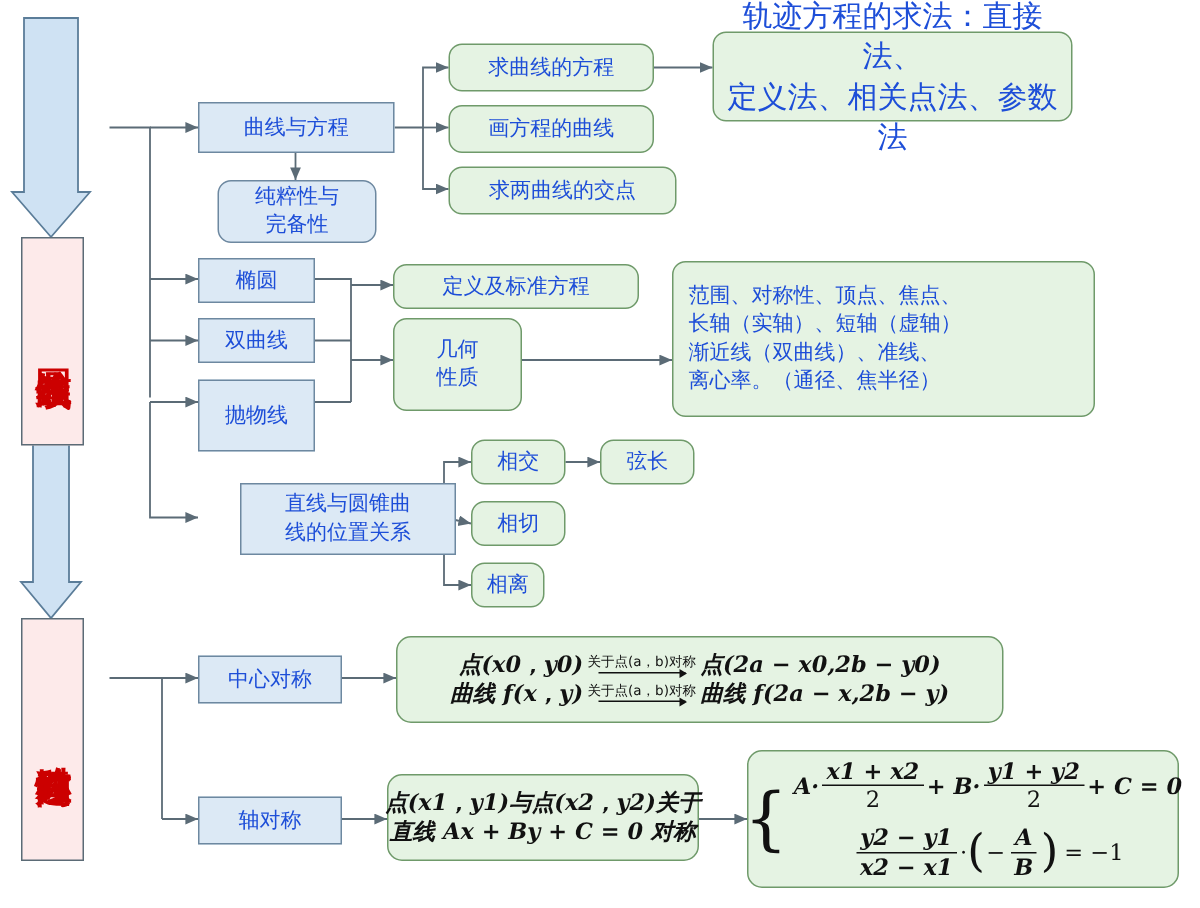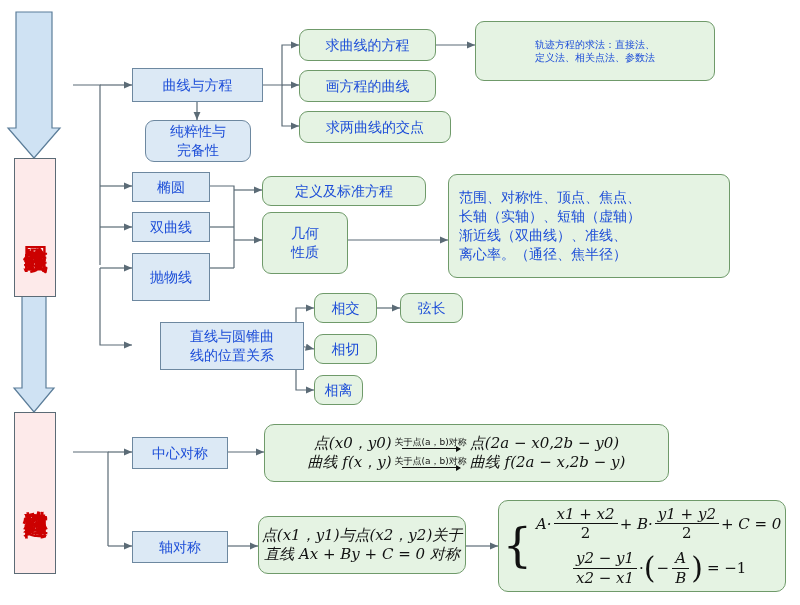--- a/index.html
+++ b/index.html
@@ -53,21 +53,21 @@
     border-radius:10px;
     font-family:"DejaVu Serif","Liberation Serif",serif;
     font-size:15px;
     color:#111;
     padding:6px 8px;
     display:flex;
     flex-direction:column;
     justify-content:center;
   }
   .mathline{display:flex;align-items:center;justify-content:center;white-space:nowrap;}
-  .it{font-style:italic;}
+  .it{font-style:italic;font-weight:bold;}
   .arrowlabel{
     display:inline-flex;flex-direction:column;align-items:center;
     font-size:9px;margin:0 3px;font-family:"DejaVu Sans","Liberation Sans",sans-serif;
   }
   .arrowlabel .lbl{line-height:1;margin-bottom:1px;}
   .arrowlabel .bar{
     width:58px;height:0;border-top:1px solid #111;position:relative;
   }
   .arrowlabel .bar:after{
     content:"";position:absolute;right:-1px;top:-3px;
@@ -159,21 +159,21 @@
   <div class="node green rounded" style="left:299px;top:29px;width:137px;height:32px;">
     <span>求曲线的方程</span>
   </div>
   <div class="node green rounded" style="left:299px;top:70px;width:137px;height:32px;">
     <span>画方程的曲线</span>
   </div>
   <div class="node green rounded" style="left:299px;top:111px;width:152px;height:32px;">
     <span>求两曲线的交点</span>
   </div>
 
-  <div class="node green rounded" style="left:475px;top:21px;width:240px;height:60px;white-space:pre-line;font-size:10px;">
+  <div class="node green rounded" style="left:475px;top:21px;width:240px;height:60px;white-space:pre-line;font-size:20px;">
     <span>轨迹方程的求法：直接法、
 定义法、相关点法、参数法</span>
   </div>
 
   <div class="node blue" style="left:132px;top:172px;width:78px;height:30px;">
     <span>椭圆</span>
   </div>
   <div class="node blue" style="left:132px;top:212px;width:78px;height:30px;">
     <span>双曲线</span>
   </div>

